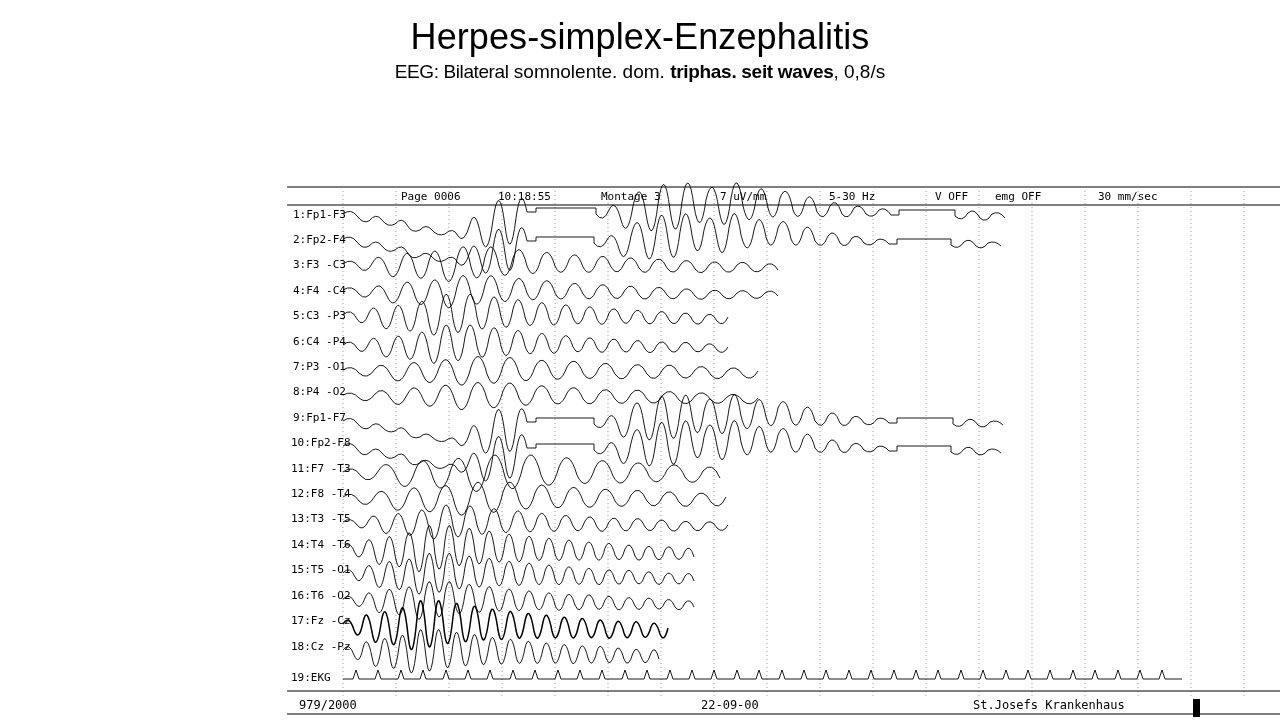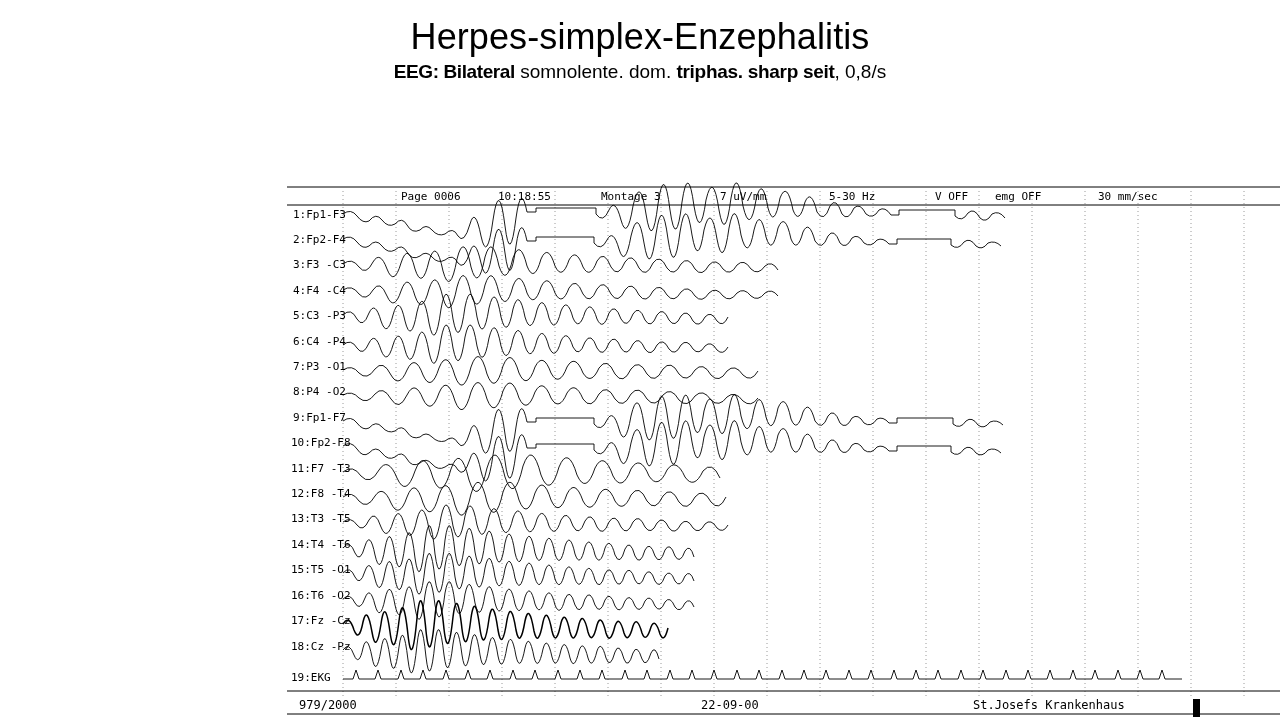--- a/index.html
+++ b/index.html
@@ -42,21 +42,20 @@
     font-size: 21px;
     line-height: 1.35;
   }
   .eeg-line {
     font-size: 19px;
     line-height: 1.4;
     margin-top: 2px;
   }
   .eeg-line .tight {
     letter-spacing: -0.4px;
-    font-weight: bold;
   }
   .eeg-line .bold-ish {
     font-weight: 600;
     letter-spacing: -0.3px;
   }
   
   .eeg-wrap {
     position: absolute;
     left: 283px;
     top: 177px;
@@ -68,21 +67,21 @@
     display: block;
   }
 </style>
 </head>
 <body>
 
 <div class="slide">
 
   <div class="title-block">
     <div class="main-title">Herpes-simplex-Enzephalitis</div>
-    <div class="eeg-line"><span class="tight">EEG: Bilateral</span><span> somnolente. dom. </span><span class="bold-ish">triphas. sharp seit</span><span>, 0,8/s</span></div>
+    <div class="eeg-line"><span class="tight">EEG: Bilateral</span><span> somnolente. dom. </span><span class="bold-ish">triphas. seit waves</span><span>, 0,8/s</span></div>
   </div>
 
   <div class="eeg-wrap">
     <svg class="eeg-svg" width="1005" height="543" viewBox="0 0 1005 543" xmlns="http://www.w3.org/2000/svg">
       <rect x="0" y="0" width="1005" height="543" fill="#ffffff"></rect>
 
       <g stroke="#9a9a9a" stroke-width="1" stroke-dasharray="1 3">
         <line x1="60" y1="14" x2="60" y2="520"></line>
         <line x1="113" y1="14" x2="113" y2="520"></line>
         <line x1="166" y1="14" x2="166" y2="520"></line>

